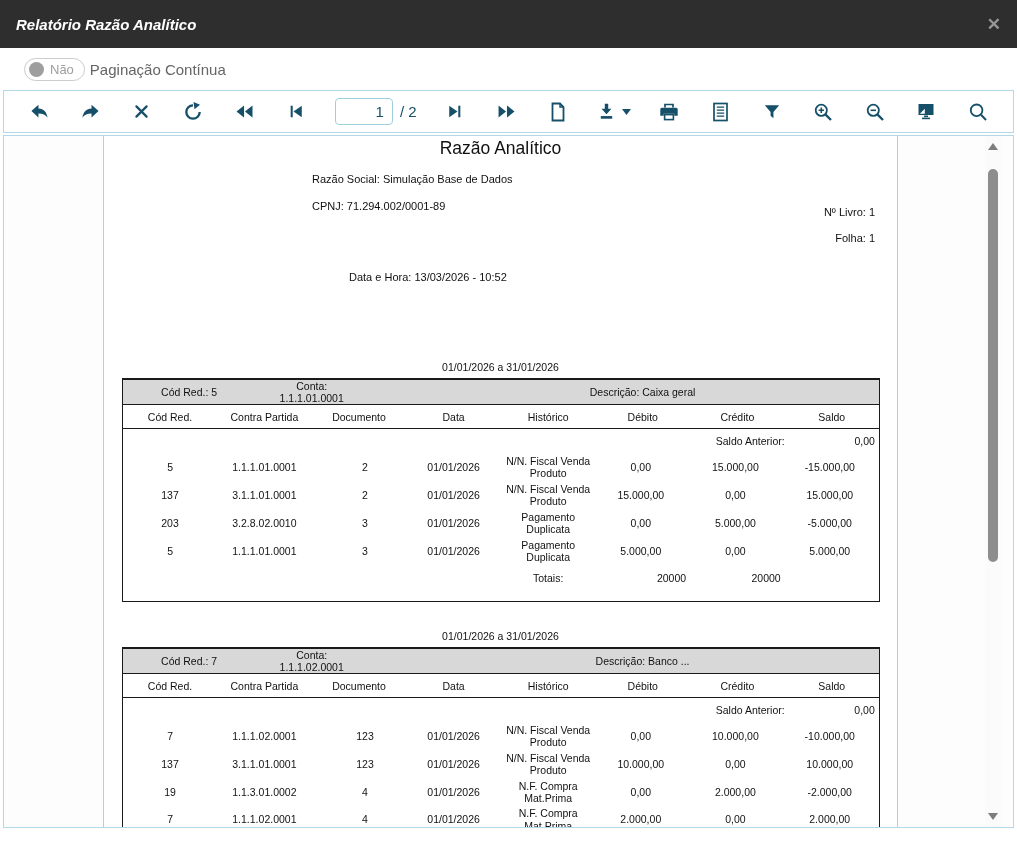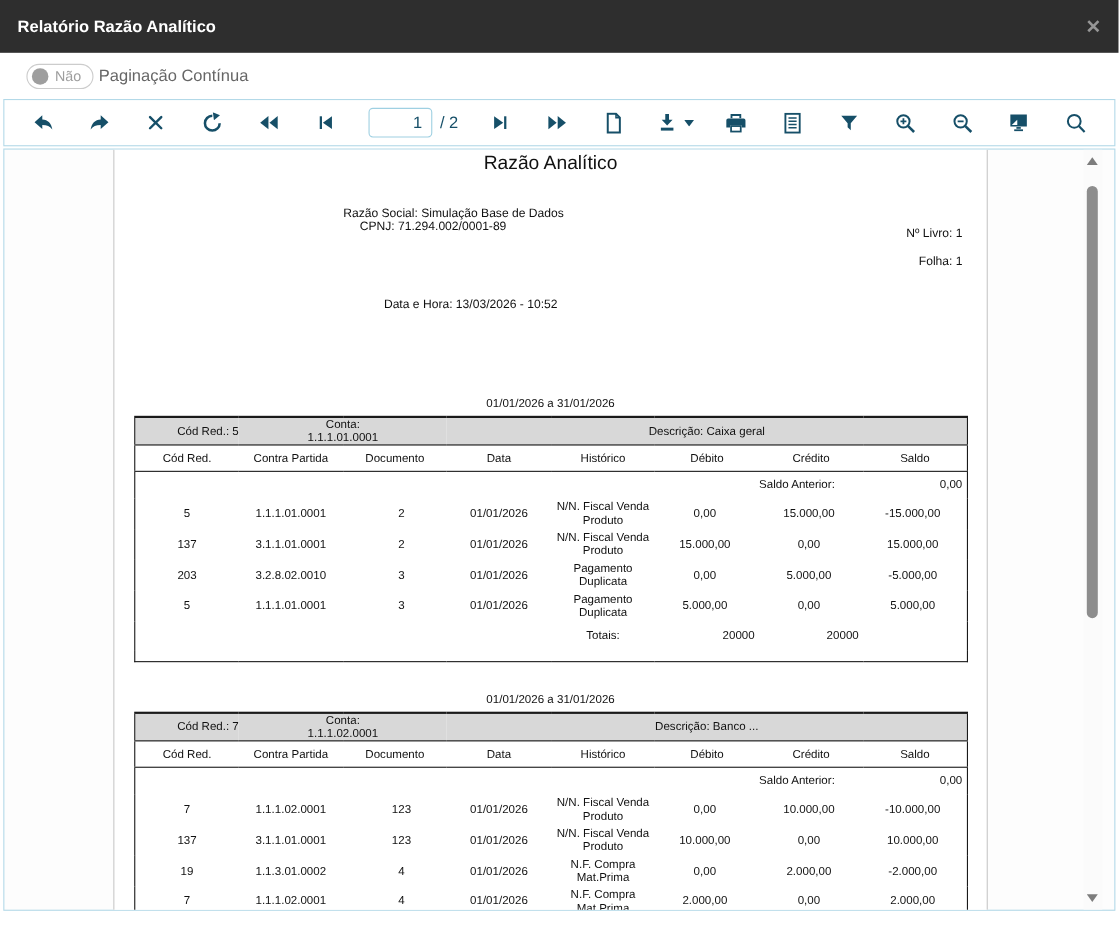--- a/index.html
+++ b/index.html
@@ -2,21 +2,21 @@
 <html><head>
 <meta charset="utf-8">
 <style>
   * { margin:0; padding:0; box-sizing:border-box; }
   html,body { width:1017px; height:844px; background:#fff; overflow:hidden;
     font-family:"Liberation Sans", sans-serif; }
 
   
   .modal-header { height:48px; background:#2e2e2e; display:flex; align-items:center;
     padding:0 16px; }
-  .modal-title { color:#fff; font-size:15px; font-weight:bold; }
+  .modal-title { color:#fff; font-size:15px; font-weight:bold;font-style:italic; }
   .close-btn { margin-left:auto; color:#969696; font-size:17px; font-weight:bold;
     cursor:pointer; line-height:1; }
 
   
   .toggle-row { height:42px; display:flex; align-items:center; padding-left:24px; }
   .toggle-pill { display:flex; align-items:center; gap:6px; border:1px solid #ccc;
     border-radius:12px; height:23px; padding:0 10px 0 4px; cursor:pointer; background:#fff; }
   .toggle-knob { width:15px; height:15px; border-radius:50%; background:#9e9e9e; }
   .toggle-state { color:#9e9e9e; font-size:13px; }
   .toggle-label { color:#666; font-size:15px; margin-left:5px; }
@@ -38,41 +38,41 @@
 
   
   .viewer { margin:2px 3px 0; height:693px; border:1px solid #b3d9e8; position:relative;
     background:#fdfdfd; overflow:hidden; }
   .page { position:absolute; left:99px; top:0; bottom:-40px; width:795px; background:#fff;
     border-left:1px solid #c8c8c8; border-right:1px solid #c8c8c8; color:#111; }
 
   .doc-head { position:relative; height:225px; font-size:11px; }
   .doc-title { position:absolute; top:2px; left:0; right:0; text-align:center;
     font-size:17.5px; color:#111; }
-  .t-razao   { position:absolute; top:52px;  left:208px; }
-  .t-cpnj    { position:absolute; top:64px;  left:223px; }
+  .t-razao   { position:absolute; top:37px;  left:208px; }
+  .t-cpnj    { position:absolute; top:64px;  left:208px; }
   .t-nlivro  { position:absolute; top:70px;  right:22px;margin-left:40px; }
   .t-folha   { position:absolute; top:96px;  right:22px; }
   .t-datahora{ position:absolute; top:135px; left:208px;padding-left:37px; }
 
   .section + .section { margin-top:28px; }
   .period { text-align:center; font-size:10.5px; margin-bottom:5px; }
 
   table.rpt { width:757px; margin-left:18px; border-collapse:collapse; table-layout:fixed;
     font-size:10.5px; color:#111; border:1px solid #1a1a1a; }
   table.rpt col { width:94.6px; }
   tr.band td { background:#d8d8d8; border-top:2px solid #1a1a1a; border-bottom:1px solid #1a1a1a;
     height:25px; line-height:1.15; vertical-align:middle; }
   td.band-cod { padding-left:4px; text-align:right; }
   td.band-conta { text-align:center; }
   td.band-desc { text-align:center; }
   tr.cols td { height:24px; border-bottom:1px solid #1a1a1a; text-align:center;
     vertical-align:middle; }
   tr.sa td { height:24px; vertical-align:middle; }
-  td.sa-lbl { text-align:left; }
+  td.sa-lbl { text-align:right; }
   tr.data td { height:28px; vertical-align:middle; text-align:center; line-height:1.15; }
   td.doc-col { text-align:left; padding-left:12px; }
   td.num { text-align:right; padding-right:4px; }
   tr.totals td { height:26px; vertical-align:middle; }
   td.tot-lbl { text-align:center; }
   tr.spacer td { height:11px; }
 
   
   .scrollbar { position:absolute; top:0; right:11px; bottom:0; width:17px; background:#fbfbfb; }
   .sb-up { position:absolute; top:7px; left:3px; width:0; height:0; cursor:pointer;

